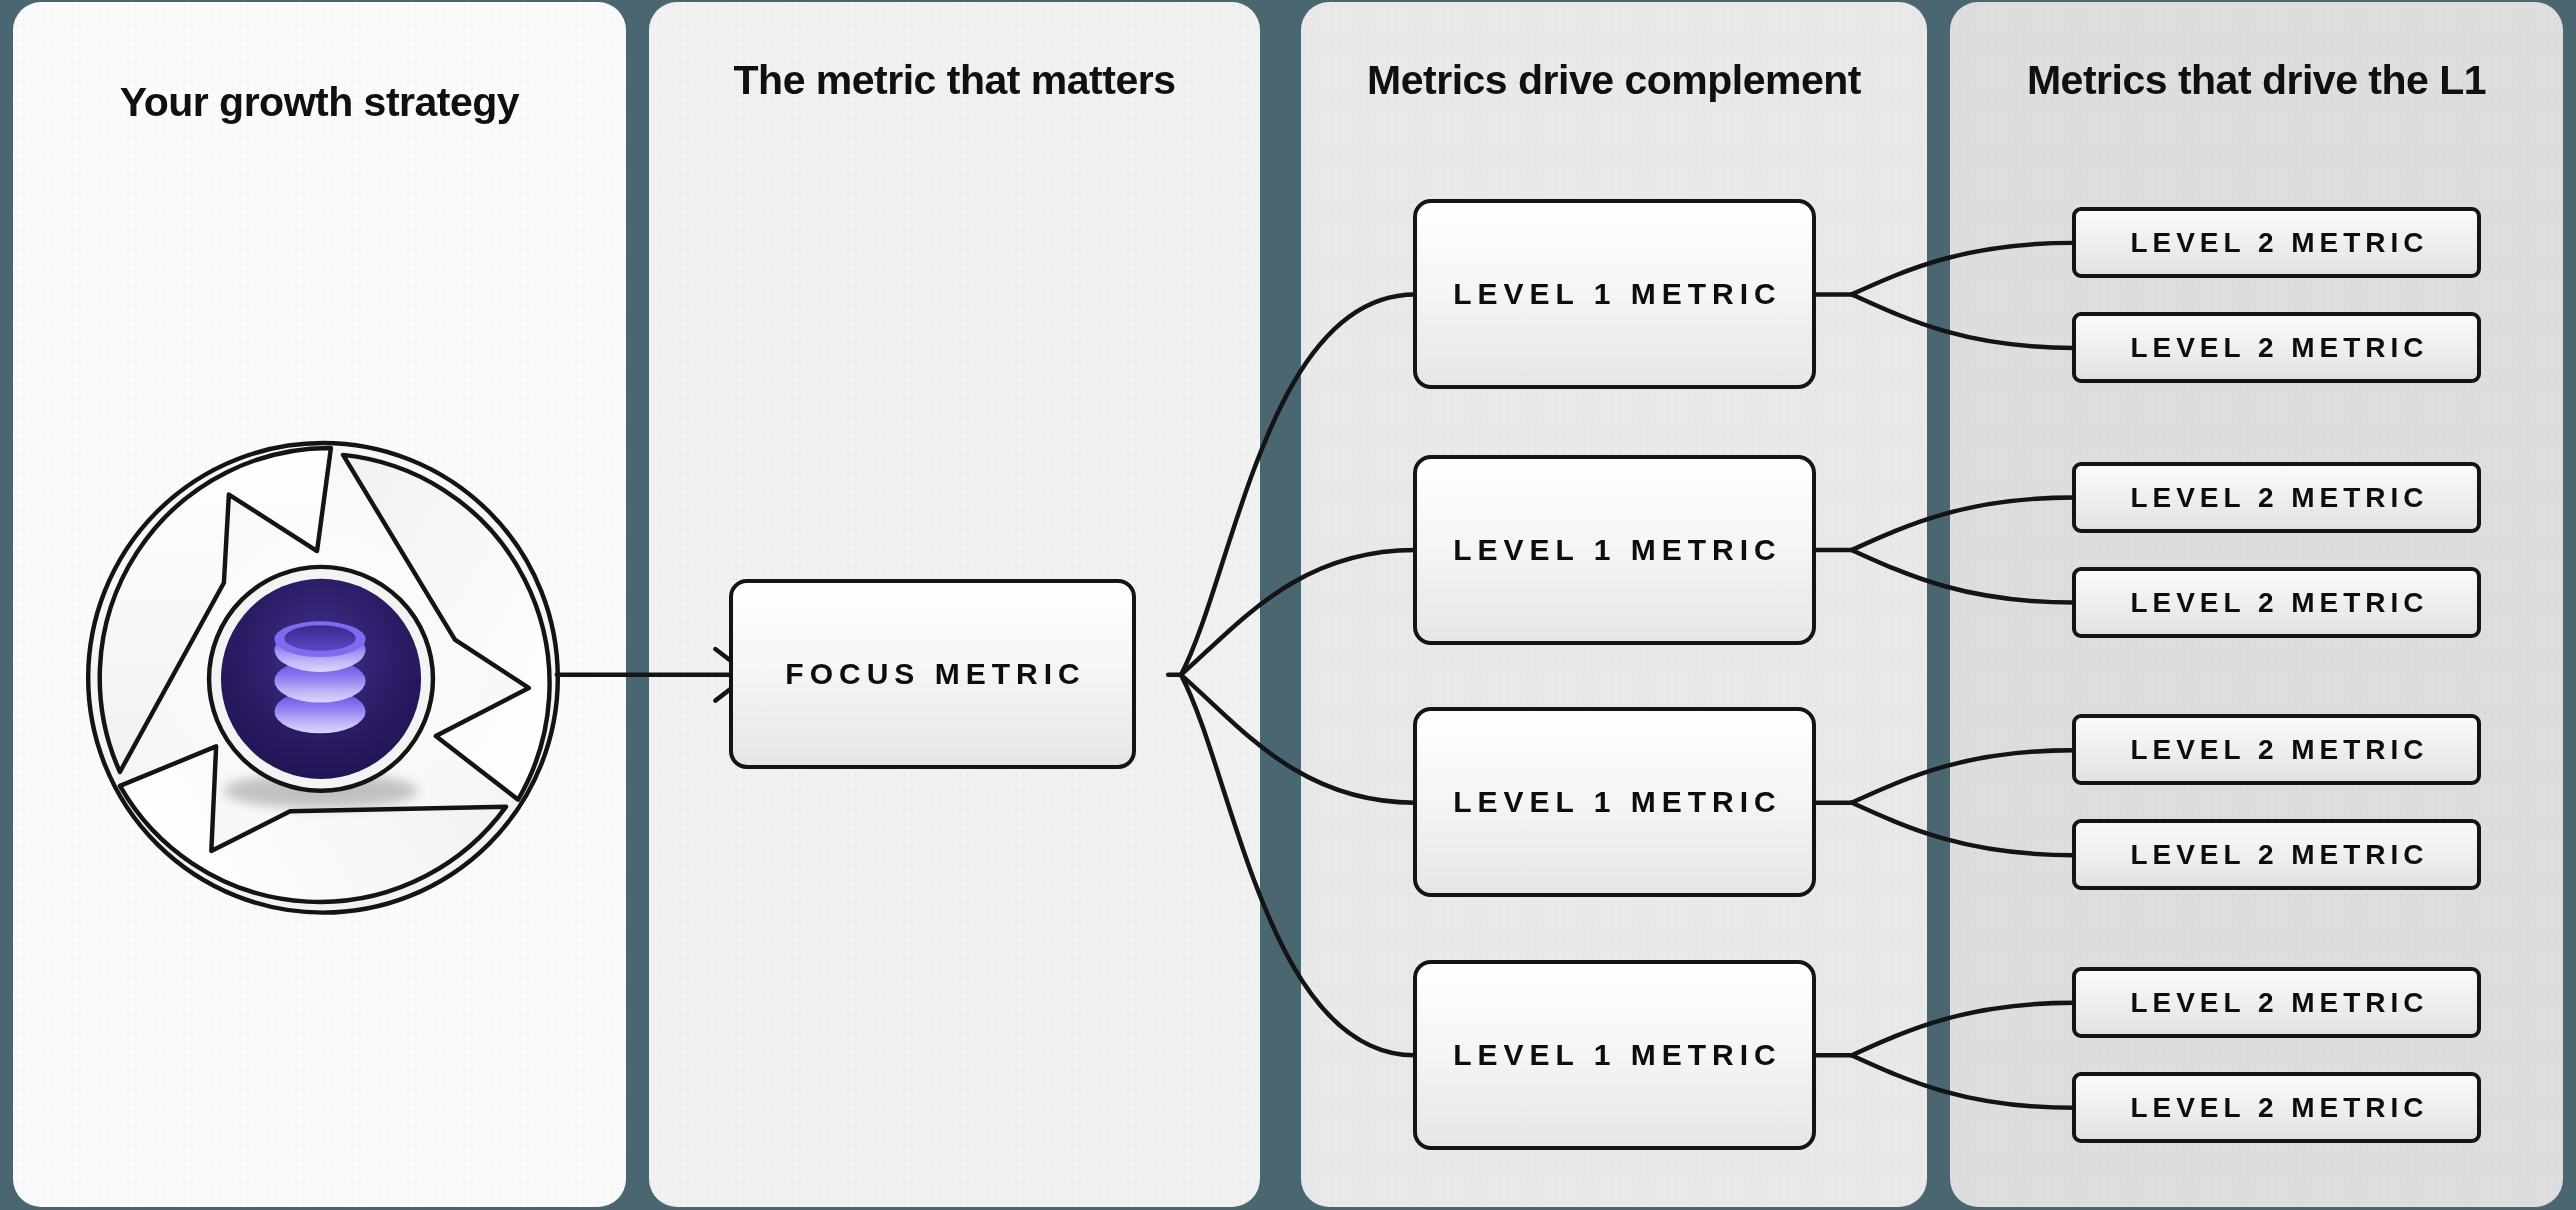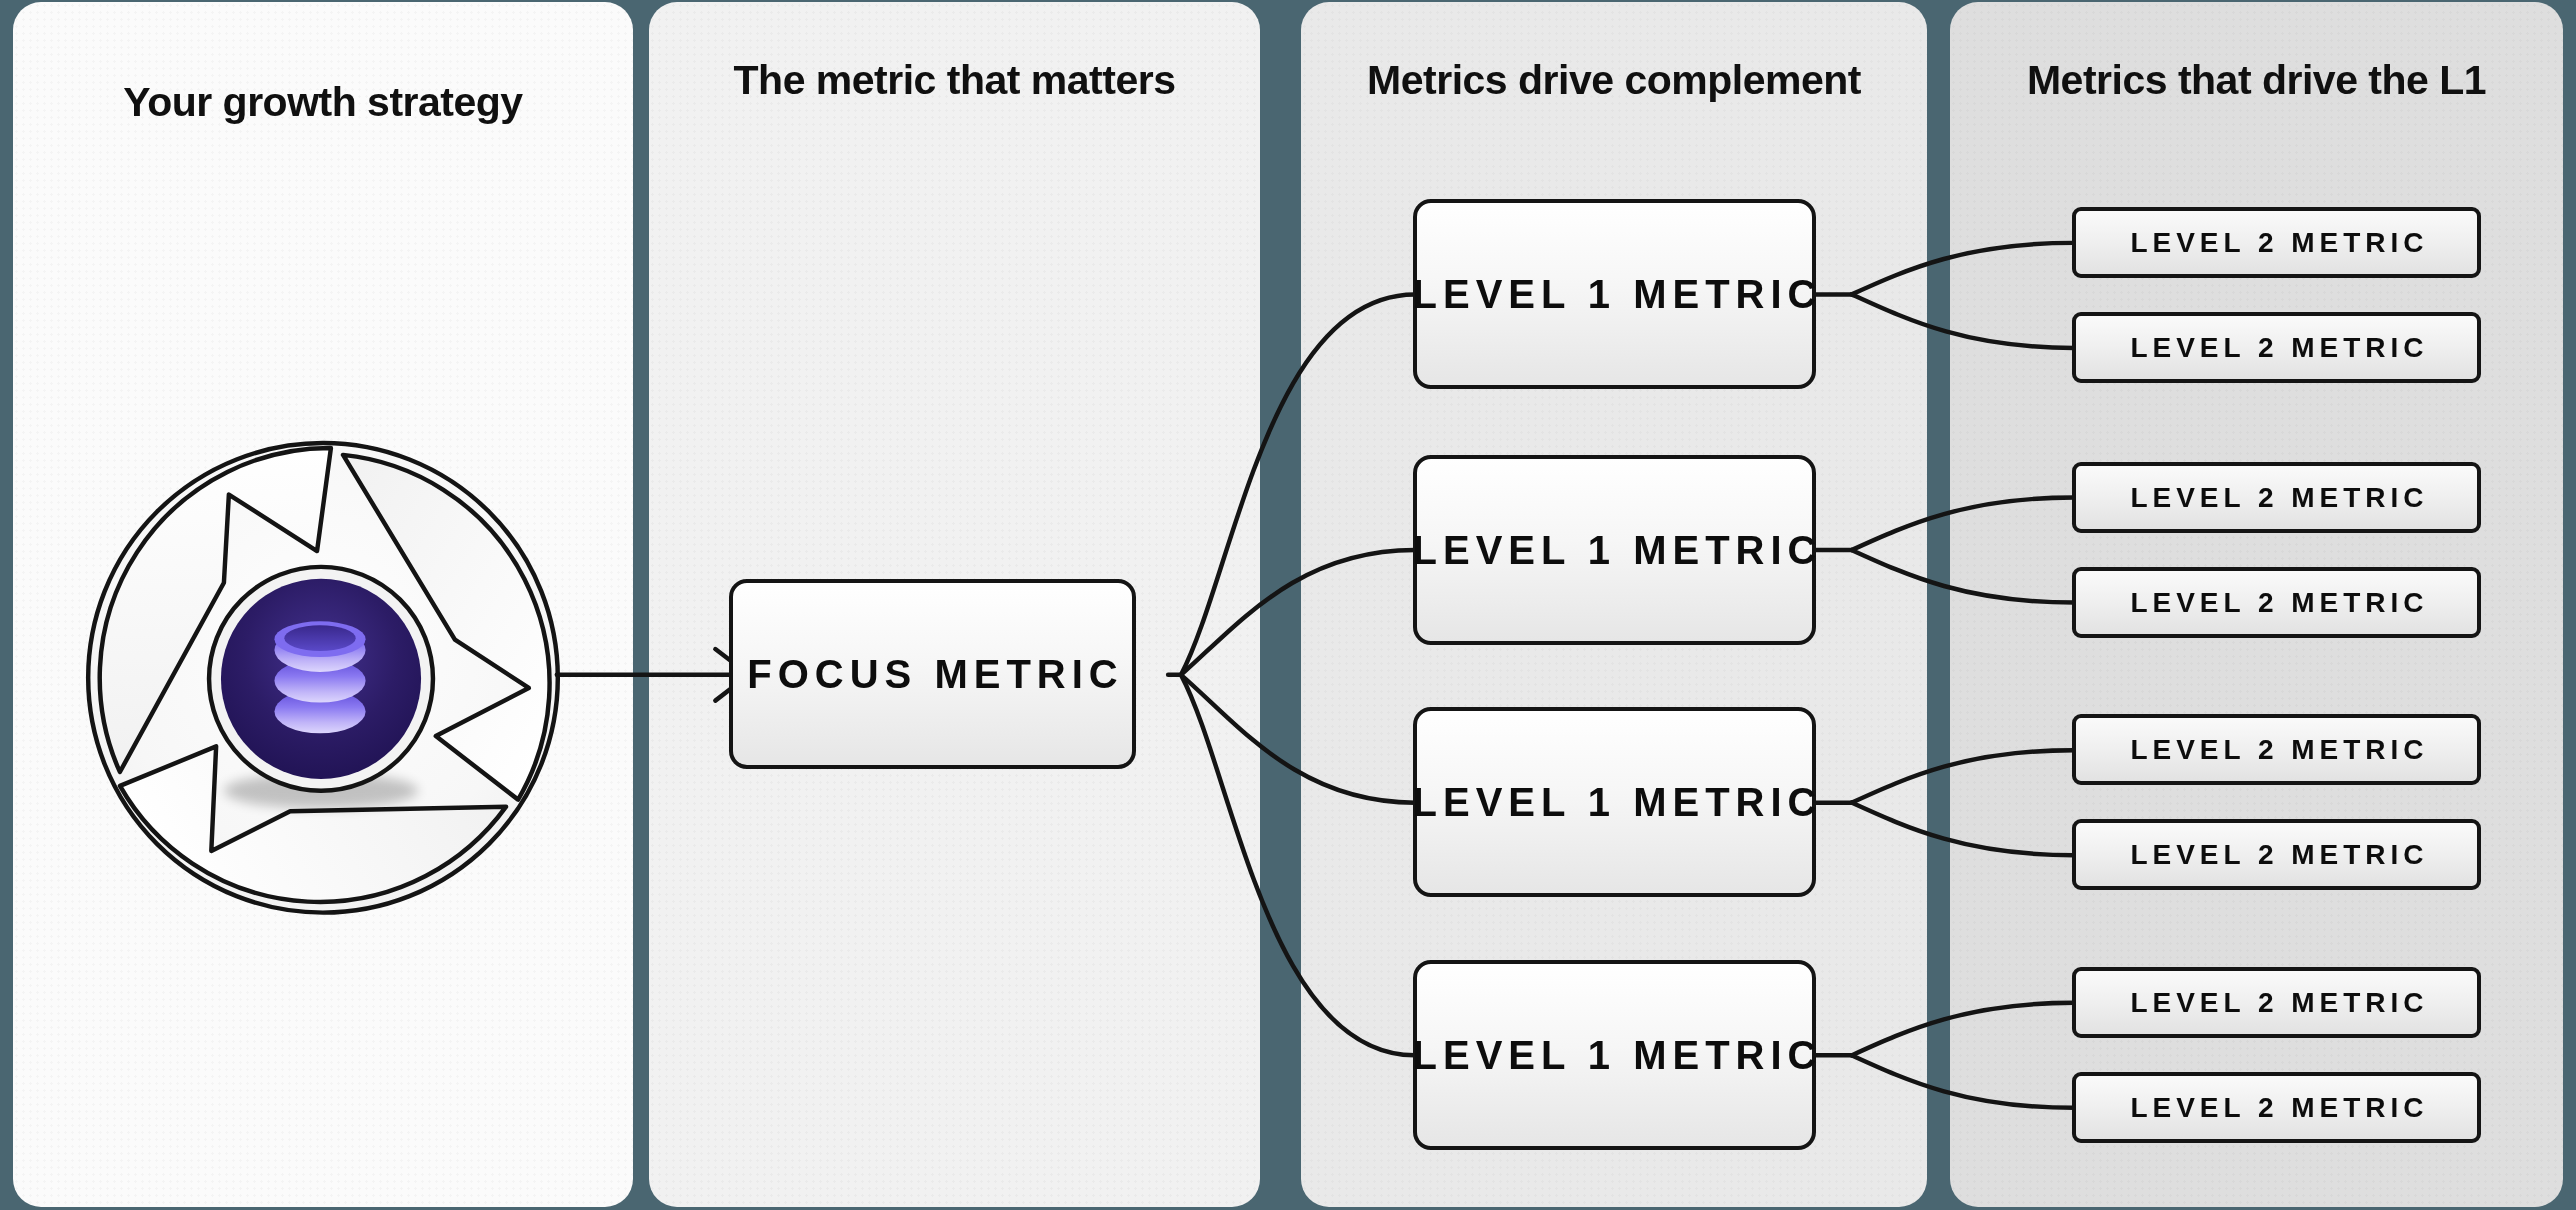--- a/index.html
+++ b/index.html
@@ -10,21 +10,21 @@
     overflow:hidden;
     font-family:"Liberation Sans", sans-serif;
     -webkit-font-smoothing:antialiased;
   }
   .panel{
     position:absolute;top:2px;height:1205px;
     border-radius:28px;
     background-image:radial-gradient(rgba(0,0,0,0.028) 1.3px, transparent 1.4px);
     background-size:7px 7px;
   }
-  .panel.p1{left:13px;width:613px;background-color:#fbfbfb;padding-left:7px;}
+  .panel.p1{left:13px;width:613px;background-color:#fbfbfb;}
   .panel.p2{left:649px;width:611px;background-color:#f1f1f1;}
   .panel.p3{left:1301px;width:626px;background-color:#e9e9e9;}
   .panel.p4{left:1950px;width:613px;background-color:#dedede;}
 
   .panel-title{
     position:absolute;left:0;right:0;top:54px;
     text-align:center;
     font-weight:700;
     font-size:41px;line-height:49px;
     letter-spacing:-0.5px;
@@ -40,21 +40,21 @@
     box-sizing:border-box;
     border:4px solid #141414;
     display:flex;align-items:center;justify-content:center;
     font-weight:700;color:#0d0d0d;
     white-space:nowrap;
   }
   .node span{margin-right:-6px;}
   .node-focus,.node-l1{
     width:407px;height:190px;border-radius:18px;
     background:linear-gradient(180deg,#ffffff 0%,#f6f6f6 45%,#e6e6e6 100%);
-    font-size:40px;letter-spacing:6px;
+    font-size:30px;letter-spacing:6px;
   }
   .node-focus{left:729px;top:579px;}
   .node-l1{left:1413px;width:403px;}
   .l1-0{top:199px;}.l1-1{top:455px;}.l1-2{top:707px;}.l1-3{top:960px;}
   .node-l2{
     left:2072px;width:409px;height:71px;border-radius:9px;
     background:linear-gradient(180deg,#fafafa 0%,#efefef 50%,#e2e2e2 100%);
     font-size:28px;letter-spacing:5px;
   }
   .l2-0{top:207px;}.l2-1{top:312px;}

